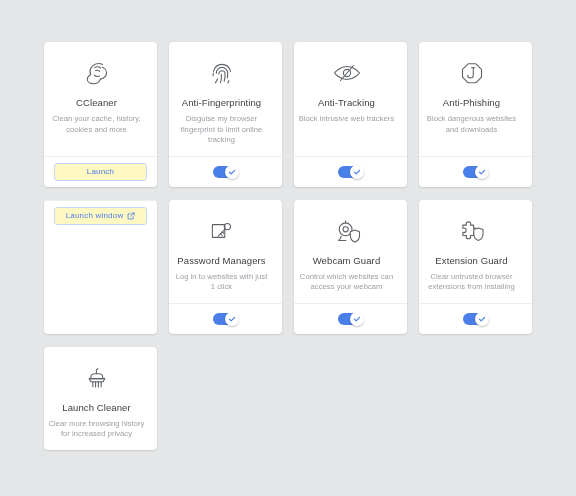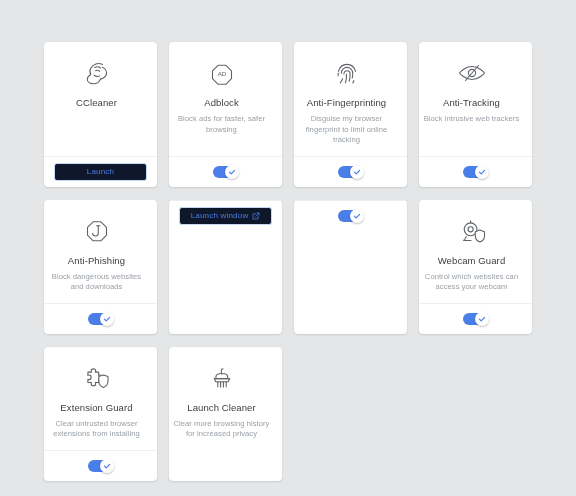--- a/index.html
+++ b/index.html
@@ -103,21 +103,21 @@
     display: flex;
     align-items: center;
     justify-content: center;
   }
   .toggle .knob svg { display:block; }
 
   
   .btn {
     border: 1px solid #c6d6f7;
     border-radius: 3px;
-    background: #0f172a;
+    background: #fef9c3;
     color: #4a7ee8;
     font-size: 8px;
     font-family: "Liberation Sans", sans-serif;
     letter-spacing: 0.2px;
     height: 18px;
     width: 93px;
     display: flex;
     align-items: center;
     justify-content: center;
     gap: 4px;
@@ -136,46 +136,26 @@
           <svg width="32" height="32" viewBox="0 0 32 32" fill="none" stroke="#5f6368" stroke-width="1.1" stroke-linecap="round" stroke-linejoin="round">
             <path d="M21.5 7.5c-4.4-2.2-9.4-0.3-11.6 3.6-1.3 2.3-1.2 4.6-0.2 6.4"></path>
             <path d="M9.7 17.5c-2.2 1.3-3.4 3-3.4 4.8 0 2.6 2.7 4.4 6 4.4 3.4 0 6.2-1.9 7.1-4.6"></path>
             <path d="M19.4 22.1c2.9-0.5 5-2.1 5.8-4.3 1.1-3-0.6-6.2-3.7-7.6"></path>
             <path d="M13.8 10.4c1.9-0.9 4.2-0.7 5.8 0.6"></path>
             <path d="M13.2 18.3c1.5 1.2 3.6 1.5 5.4 0.8"></path>
             <path d="M14.6 13.7c1.3-0.6 2.9-0.4 4 0.6"></path>
           </svg>
         </div>
         <div class="card-title">CCleaner</div>
+        <div class="card-desc">Clean your cache, history, cookies and more</div>
       </div>
       <div class="card-footer">
         <button class="btn">
           <span>Launch</span>
         </button>
-      </div>
-    </div>
-    <div class="card">
-      <div class="card-body">
-        <div class="icon-wrap">
-          <svg width="32" height="32" viewBox="0 0 32 32" fill="none" stroke="#5f6368" stroke-width="1.1" stroke-linecap="round" stroke-linejoin="round">
-            <path d="M12.1 8.3h7.8l5.6 5.6v7.8l-5.6 5.6h-7.8l-5.6-5.6v-7.8z"></path>
-            <text x="16" y="19.2" text-anchor="middle" font-size="6.2" fill="#5f6368" stroke="none" font-family="Liberation Sans, sans-serif">AD</text>
-          </svg>
-        </div>
-        <div class="card-title">Adblock</div>
-        <div class="card-desc">Block ads for faster, safer browsing</div>
-      </div>
-      <div class="card-footer">
-        <span class="toggle">
-          <span class="knob">
-            <svg width="8" height="8" viewBox="0 0 8 8" fill="none" stroke="#4a7ee8" stroke-width="1.2" stroke-linecap="round" stroke-linejoin="round">
-              <path d="M1.4 4.1 L3.2 5.9 L6.6 2.3"></path>
-            </svg>
-          </span>
-        </span>
       </div>
     </div>
     <div class="card">
       <div class="card-body">
         <div class="icon-wrap">
           <svg width="32" height="32" viewBox="0 0 32 32" fill="none" stroke="#5f6368" stroke-width="1.1" stroke-linecap="round" stroke-linejoin="round">
             <path d="M7.5 14.4c1.2-4.4 4.5-7 8.5-7 4 0 7.3 2.6 8.5 7"></path>
             <path d="M10.3 16.2c0-3.4 2.5-5.8 5.7-5.8 3.2 0 5.7 2.4 5.7 5.8 0 1.6-0.1 3.2-0.4 4.7"></path>
             <path d="M12.9 17c0-1.8 1.3-3.2 3.1-3.2 1.8 0 3.1 1.4 3.1 3.2 0 2.4-0.3 4.8-0.9 7.1"></path>
             <path d="M15.4 17.2c0.2 3-0.1 5.9-0.9 8.6"></path>
@@ -249,20 +229,33 @@
             <svg width="8" height="8" viewBox="0 0 10 10" fill="none" stroke="#4a7ee8" stroke-width="1" stroke-linecap="round" stroke-linejoin="round">
               <path d="M7.6 5.6v3.1H1.3V2.4h3.1"></path>
               <path d="M6 1.2h2.8v2.8"></path>
               <path d="M8.8 1.2 L4.7 5.3"></path>
             </svg>
           </span>
         </button>
       </div>
     </div>
     <div class="card">
+      <div class="card-body">
+        <div class="icon-wrap">
+          <svg width="32" height="32" viewBox="0 0 32 32" fill="none" stroke="#5f6368" stroke-width="1.1" stroke-linecap="round" stroke-linejoin="round">
+            <path d="M6.4 9.6h12.4v12.8H6.4z"></path>
+            <circle cx="21.4" cy="11.6" r="3.1"></circle>
+            <path d="M19.3 13.9 L12.1 21.1"></path>
+            <path d="M14.5 18.7l1.6 1.6"></path>
+            <path d="M16.3 16.9l1.6 1.6"></path>
+          </svg>
+        </div>
+        <div class="card-title">Password Managers</div>
+        <div class="card-desc">Log in to websites with just 1 click</div>
+      </div>
       <div class="card-footer">
         <span class="toggle">
           <span class="knob">
             <svg width="8" height="8" viewBox="0 0 8 8" fill="none" stroke="#4a7ee8" stroke-width="1.2" stroke-linecap="round" stroke-linejoin="round">
               <path d="M1.4 4.1 L3.2 5.9 L6.6 2.3"></path>
             </svg>
           </span>
         </span>
       </div>
     </div>

